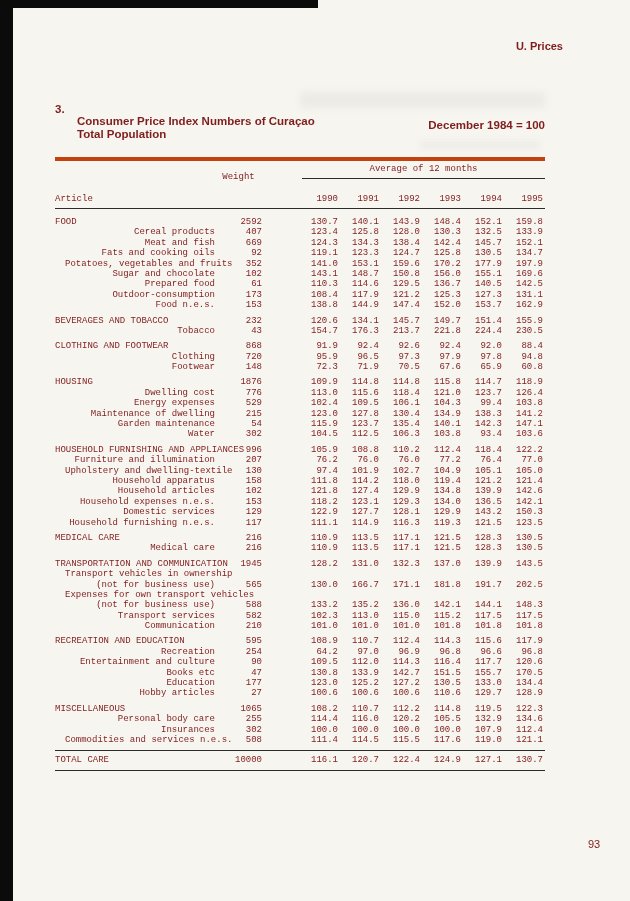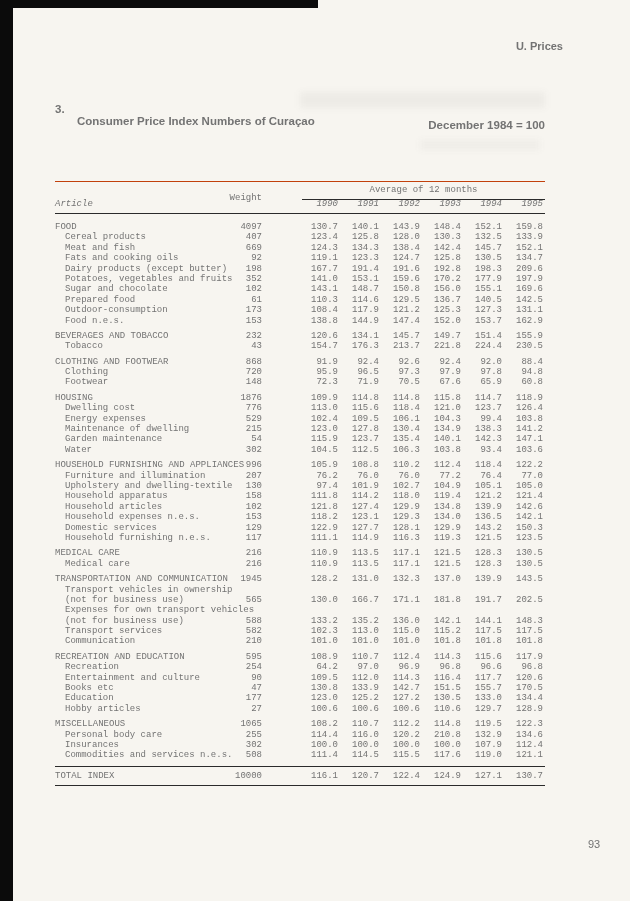--- a/index.html
+++ b/index.html
@@ -5,21 +5,21 @@
   * { margin: 0; padding: 0; box-sizing: border-box; }
   html, body { width: 630px; height: 901px; }
   body { background: #e9e7e2; }
 
   .page {
     position: relative;
     width: 630px; height: 901px;
     background: #f7f5f0;
     overflow: hidden;
     font-family: "Liberation Mono", "DejaVu Sans Mono", monospace;
-    color: #737373;
+    color: #7f1d1d;
   }
 
   
   .scan-strip-left { position: absolute; left: 0; top: 0; width: 13px; height: 901px; background: #0b0b0b; }
   .scan-strip-top  { position: absolute; left: 0; top: 0; width: 318px; height: 8px; background: #0b0b0b; }
   .ghost1 { position: absolute; left: 300px; top: 92px; width: 245px; height: 16px;
             background: rgba(60,60,60,0.05); filter: blur(3px); }
   .ghost2 { position: absolute; left: 420px; top: 140px; width: 120px; height: 10px;
             background: rgba(60,60,60,0.045); filter: blur(3px); }
 
@@ -35,39 +35,38 @@
     font-weight: bold; font-size: 11.5px;
   }
   .sec-num { position: absolute; left: 0; top: 0; }
   .title-lines { margin-left: 22px; line-height: 13px; margin-top: 12px; }
   .base-note { position: absolute; right: 0; top: 16px; }
 
   
   .cpi-table { position: absolute; left: 55px; top: 157px; width: 490px; font-size: 9px; }
 
   .thead {
-    position: relative; height: 33px;
-    border-top: 1px solid #c2410c;
+    position: relative; height: 52px;
+    border-top: 4px solid #c2410c;
     border-bottom: 1px solid #2b2b2b;
-    margin-top: 24px;
   }
   .avg-label { position: absolute; left: 247px; top: 3px; width: 243px; text-align: center; }
   .avg-rule  { position: absolute; left: 247px; top: 17px; width: 243px; border-top: 1px solid #2b2b2b; }
-  .weight-label { position: absolute; left: 160px; top: 11px; width: 47px; text-align: right; }
+  .weight-label { position: absolute; left: 160px; top: 11px; width: 47px; text-align: center; }
 
   .grid-row {
     display: grid;
     grid-template-columns: 160px 47px 35px repeat(6, 41px);
     line-height: 10.4px; height: 10.4px;
     white-space: pre;
   }
-  .years-row { position: absolute; left: 0; bottom: 4px; width: 100%; font-style: italic; }
+  .years-row { position: absolute; left: 0; bottom: 4px; width: 100%; }
 
   .cell-article { overflow: visible; }
-  .cell-article.ind { padding-left: 10px; }
+  .cell-article.ind { padding-left: 10px; text-align: right; }
   .cell-weight, .cell-val { text-align: right; }
 
   .tbody { padding-top: 8px; }
   .group { margin-bottom: 5px; }
 
   .total-wrap {
     border-top: 1px solid #2b2b2b;
     border-bottom: 1px solid #2b2b2b;
     padding: 4px 0;
   }
@@ -86,20 +85,21 @@
   <div class="scan-strip-top"></div>
   <div class="ghost1"></div>
   <div class="ghost2"></div>
 
   <div class="header-right">U. Prices</div>
 
   <div class="title-block">
     <span class="sec-num">3.</span>
     <div class="title-lines">
       <div>Consumer Price Index Numbers of Curaçao</div>
+      <div>Total Population</div>
     </div>
     <span class="base-note">December 1984 = 100</span>
   </div>
 
   <div class="cpi-table">
     <div class="thead">
       <span class="avg-label">Average of 12 months</span>
       <span class="avg-rule"></span>
       <span class="weight-label">Weight</span>
       <div class="grid-row years-row">
@@ -110,25 +110,24 @@
         <span class="cell-val">1991</span>
         <span class="cell-val">1992</span>
         <span class="cell-val">1993</span>
         <span class="cell-val">1994</span>
         <span class="cell-val">1995</span>
       </div>
     </div>
 
     <div class="tbody">
         <div class="group">
-          <div class="grid-row"><span class="cell-article">FOOD</span><span class="cell-weight">4097</span><span class="cell-spacer"></span><span class="cell-val">130.7</span><span class="cell-val">140.1</span><span class="cell-val">143.9</span><span class="cell-val">148.4</span><span class="cell-val">152.1</span><span class="cell-val">159.8</span></div>
+          <div class="grid-row"><span class="cell-article">FOOD</span><span class="cell-weight">2592</span><span class="cell-spacer"></span><span class="cell-val">130.7</span><span class="cell-val">140.1</span><span class="cell-val">143.9</span><span class="cell-val">148.4</span><span class="cell-val">152.1</span><span class="cell-val">159.8</span></div>
           <div class="grid-row"><span class="cell-article ind">Cereal products</span><span class="cell-weight">407</span><span class="cell-spacer"></span><span class="cell-val">123.4</span><span class="cell-val">125.8</span><span class="cell-val">128.0</span><span class="cell-val">130.3</span><span class="cell-val">132.5</span><span class="cell-val">133.9</span></div>
           <div class="grid-row"><span class="cell-article ind">Meat and fish</span><span class="cell-weight">669</span><span class="cell-spacer"></span><span class="cell-val">124.3</span><span class="cell-val">134.3</span><span class="cell-val">138.4</span><span class="cell-val">142.4</span><span class="cell-val">145.7</span><span class="cell-val">152.1</span></div>
           <div class="grid-row"><span class="cell-article ind">Fats and cooking oils</span><span class="cell-weight">92</span><span class="cell-spacer"></span><span class="cell-val">119.1</span><span class="cell-val">123.3</span><span class="cell-val">124.7</span><span class="cell-val">125.8</span><span class="cell-val">130.5</span><span class="cell-val">134.7</span></div>
-          <div class="grid-row"><span class="cell-article ind">Dairy products (except butter)</span><span class="cell-weight">198</span><span class="cell-spacer"></span><span class="cell-val">167.7</span><span class="cell-val">191.4</span><span class="cell-val">191.6</span><span class="cell-val">192.8</span><span class="cell-val">198.3</span><span class="cell-val">209.6</span></div>
           <div class="grid-row"><span class="cell-article ind">Potatoes, vegetables and fruits</span><span class="cell-weight">352</span><span class="cell-spacer"></span><span class="cell-val">141.0</span><span class="cell-val">153.1</span><span class="cell-val">159.6</span><span class="cell-val">170.2</span><span class="cell-val">177.9</span><span class="cell-val">197.9</span></div>
           <div class="grid-row"><span class="cell-article ind">Sugar and chocolate</span><span class="cell-weight">102</span><span class="cell-spacer"></span><span class="cell-val">143.1</span><span class="cell-val">148.7</span><span class="cell-val">150.8</span><span class="cell-val">156.0</span><span class="cell-val">155.1</span><span class="cell-val">169.6</span></div>
           <div class="grid-row"><span class="cell-article ind">Prepared food</span><span class="cell-weight">61</span><span class="cell-spacer"></span><span class="cell-val">110.3</span><span class="cell-val">114.6</span><span class="cell-val">129.5</span><span class="cell-val">136.7</span><span class="cell-val">140.5</span><span class="cell-val">142.5</span></div>
           <div class="grid-row"><span class="cell-article ind">Outdoor-consumption</span><span class="cell-weight">173</span><span class="cell-spacer"></span><span class="cell-val">108.4</span><span class="cell-val">117.9</span><span class="cell-val">121.2</span><span class="cell-val">125.3</span><span class="cell-val">127.3</span><span class="cell-val">131.1</span></div>
           <div class="grid-row"><span class="cell-article ind">Food n.e.s.</span><span class="cell-weight">153</span><span class="cell-spacer"></span><span class="cell-val">138.8</span><span class="cell-val">144.9</span><span class="cell-val">147.4</span><span class="cell-val">152.0</span><span class="cell-val">153.7</span><span class="cell-val">162.9</span></div>
         </div>
         <div class="group">
           <div class="grid-row"><span class="cell-article">BEVERAGES AND TOBACCO</span><span class="cell-weight">232</span><span class="cell-spacer"></span><span class="cell-val">120.6</span><span class="cell-val">134.1</span><span class="cell-val">145.7</span><span class="cell-val">149.7</span><span class="cell-val">151.4</span><span class="cell-val">155.9</span></div>
           <div class="grid-row"><span class="cell-article ind">Tobacco</span><span class="cell-weight">43</span><span class="cell-spacer"></span><span class="cell-val">154.7</span><span class="cell-val">176.3</span><span class="cell-val">213.7</span><span class="cell-val">221.8</span><span class="cell-val">224.4</span><span class="cell-val">230.5</span></div>
         </div>
@@ -171,25 +170,25 @@
         <div class="group">
           <div class="grid-row"><span class="cell-article">RECREATION AND EDUCATION</span><span class="cell-weight">595</span><span class="cell-spacer"></span><span class="cell-val">108.9</span><span class="cell-val">110.7</span><span class="cell-val">112.4</span><span class="cell-val">114.3</span><span class="cell-val">115.6</span><span class="cell-val">117.9</span></div>
           <div class="grid-row"><span class="cell-article ind">Recreation</span><span class="cell-weight">254</span><span class="cell-spacer"></span><span class="cell-val">64.2</span><span class="cell-val">97.0</span><span class="cell-val">96.9</span><span class="cell-val">96.8</span><span class="cell-val">96.6</span><span class="cell-val">96.8</span></div>
           <div class="grid-row"><span class="cell-article ind">Entertainment and culture</span><span class="cell-weight">90</span><span class="cell-spacer"></span><span class="cell-val">109.5</span><span class="cell-val">112.0</span><span class="cell-val">114.3</span><span class="cell-val">116.4</span><span class="cell-val">117.7</span><span class="cell-val">120.6</span></div>
           <div class="grid-row"><span class="cell-article ind">Books etc</span><span class="cell-weight">47</span><span class="cell-spacer"></span><span class="cell-val">130.8</span><span class="cell-val">133.9</span><span class="cell-val">142.7</span><span class="cell-val">151.5</span><span class="cell-val">155.7</span><span class="cell-val">170.5</span></div>
           <div class="grid-row"><span class="cell-article ind">Education</span><span class="cell-weight">177</span><span class="cell-spacer"></span><span class="cell-val">123.0</span><span class="cell-val">125.2</span><span class="cell-val">127.2</span><span class="cell-val">130.5</span><span class="cell-val">133.0</span><span class="cell-val">134.4</span></div>
           <div class="grid-row"><span class="cell-article ind">Hobby articles</span><span class="cell-weight">27</span><span class="cell-spacer"></span><span class="cell-val">100.6</span><span class="cell-val">100.6</span><span class="cell-val">100.6</span><span class="cell-val">110.6</span><span class="cell-val">129.7</span><span class="cell-val">128.9</span></div>
         </div>
         <div class="group">
           <div class="grid-row"><span class="cell-article">MISCELLANEOUS</span><span class="cell-weight">1065</span><span class="cell-spacer"></span><span class="cell-val">108.2</span><span class="cell-val">110.7</span><span class="cell-val">112.2</span><span class="cell-val">114.8</span><span class="cell-val">119.5</span><span class="cell-val">122.3</span></div>
-          <div class="grid-row"><span class="cell-article ind">Personal body care</span><span class="cell-weight">255</span><span class="cell-spacer"></span><span class="cell-val">114.4</span><span class="cell-val">116.0</span><span class="cell-val">120.2</span><span class="cell-val">210.8</span><span class="cell-val">132.9</span><span class="cell-val">134.6</span></div>
+          <div class="grid-row"><span class="cell-article ind">Personal body care</span><span class="cell-weight">255</span><span class="cell-spacer"></span><span class="cell-val">114.4</span><span class="cell-val">116.0</span><span class="cell-val">120.2</span><span class="cell-val">105.5</span><span class="cell-val">132.9</span><span class="cell-val">134.6</span></div>
           <div class="grid-row"><span class="cell-article ind">Insurances</span><span class="cell-weight">302</span><span class="cell-spacer"></span><span class="cell-val">100.0</span><span class="cell-val">100.0</span><span class="cell-val">100.0</span><span class="cell-val">100.0</span><span class="cell-val">107.9</span><span class="cell-val">112.4</span></div>
           <div class="grid-row"><span class="cell-article ind">Commodities and services n.e.s.</span><span class="cell-weight">508</span><span class="cell-spacer"></span><span class="cell-val">111.4</span><span class="cell-val">114.5</span><span class="cell-val">115.5</span><span class="cell-val">117.6</span><span class="cell-val">119.0</span><span class="cell-val">121.1</span></div>
         </div>
       </div>
 
     <div class="total-wrap">
-        <div class="grid-row"><span class="cell-article">TOTAL INDEX</span><span class="cell-weight">10000</span><span class="cell-spacer"></span><span class="cell-val">116.1</span><span class="cell-val">120.7</span><span class="cell-val">122.4</span><span class="cell-val">124.9</span><span class="cell-val">127.1</span><span class="cell-val">130.7</span></div>
+        <div class="grid-row"><span class="cell-article">TOTAL CARE</span><span class="cell-weight">10000</span><span class="cell-spacer"></span><span class="cell-val">116.1</span><span class="cell-val">120.7</span><span class="cell-val">122.4</span><span class="cell-val">124.9</span><span class="cell-val">127.1</span><span class="cell-val">130.7</span></div>
       </div>
   </div>
 
   <div class="page-number">93</div>
 </div>
 
 </body></html>

